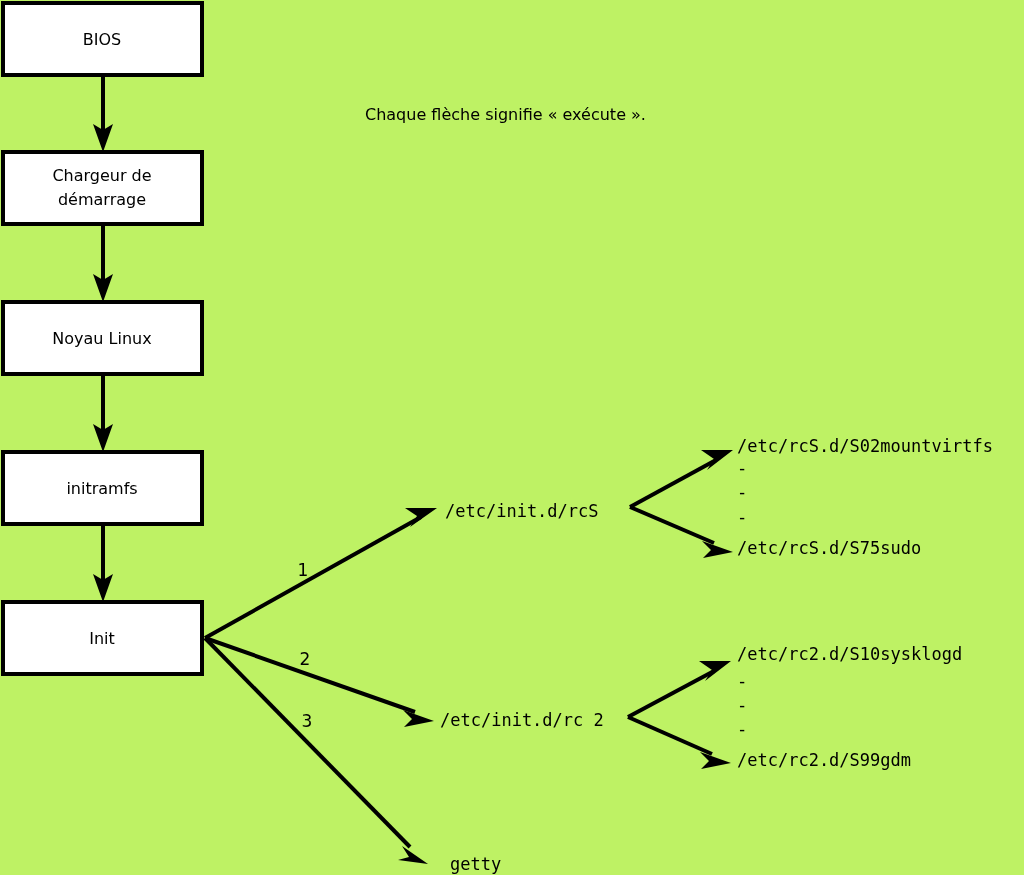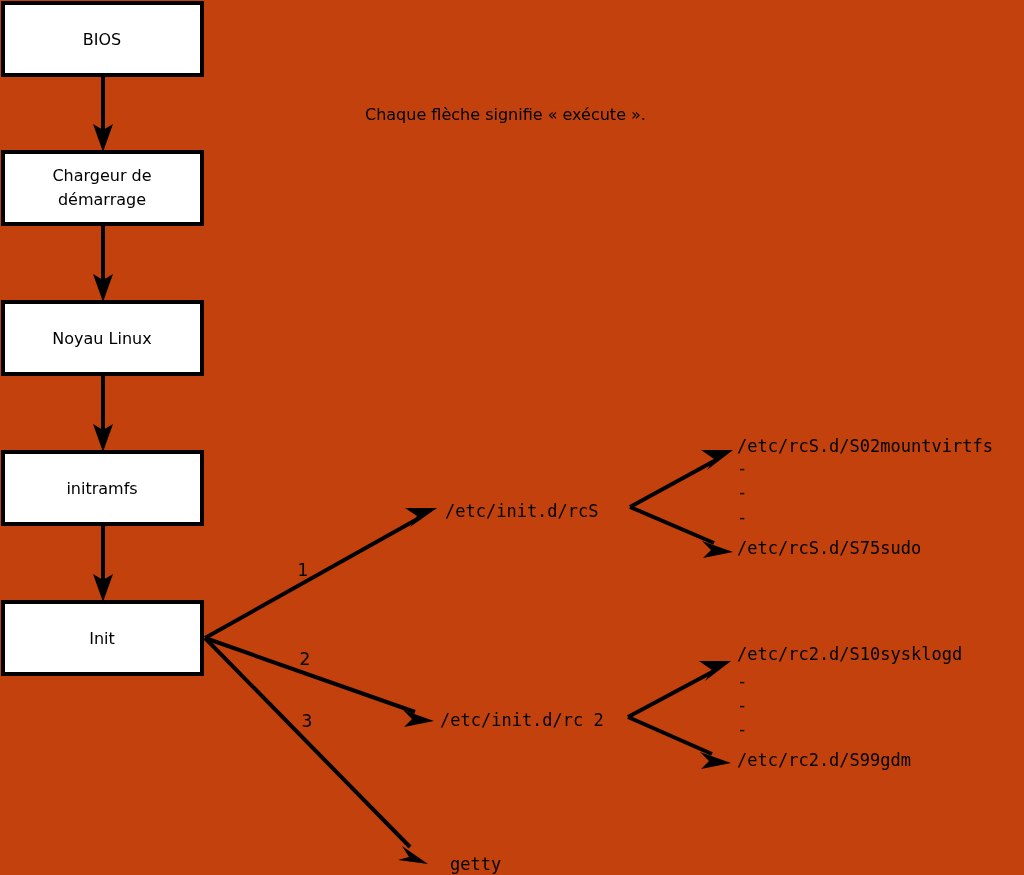--- a/index.html
+++ b/index.html
@@ -7,21 +7,21 @@
     padding: 0;
     background: #ffffff;
   }
   body {
     font-family: "DejaVu Sans", sans-serif;
   }
   #diagram-root {
     position: relative;
     width: 1024px;
     height: 875px;
-    background: #c2410c;
+    background: #bef264;
     overflow: hidden;
   }
   #diagram-svg {
     position: absolute;
     left: 0;
     top: 0;
     width: 1024px;
     height: 875px;
     display: block;
   }

